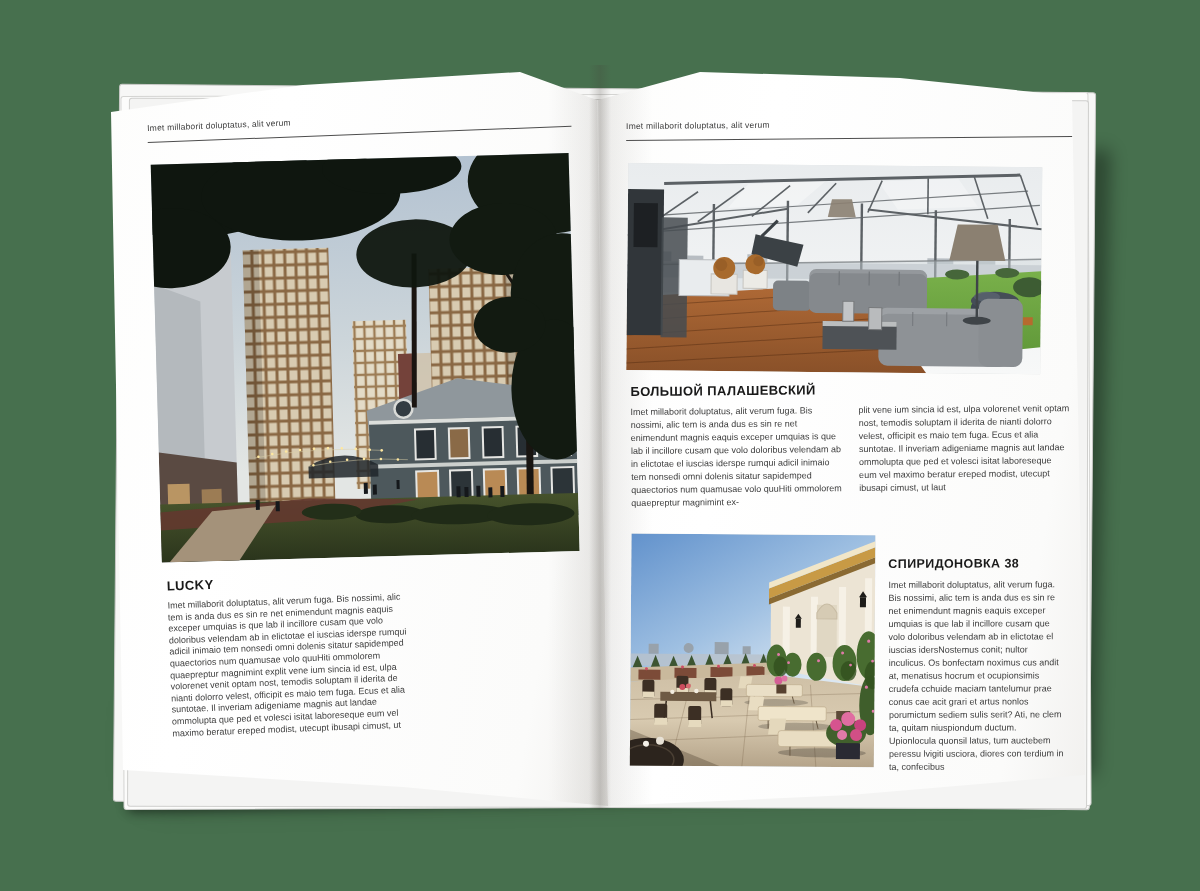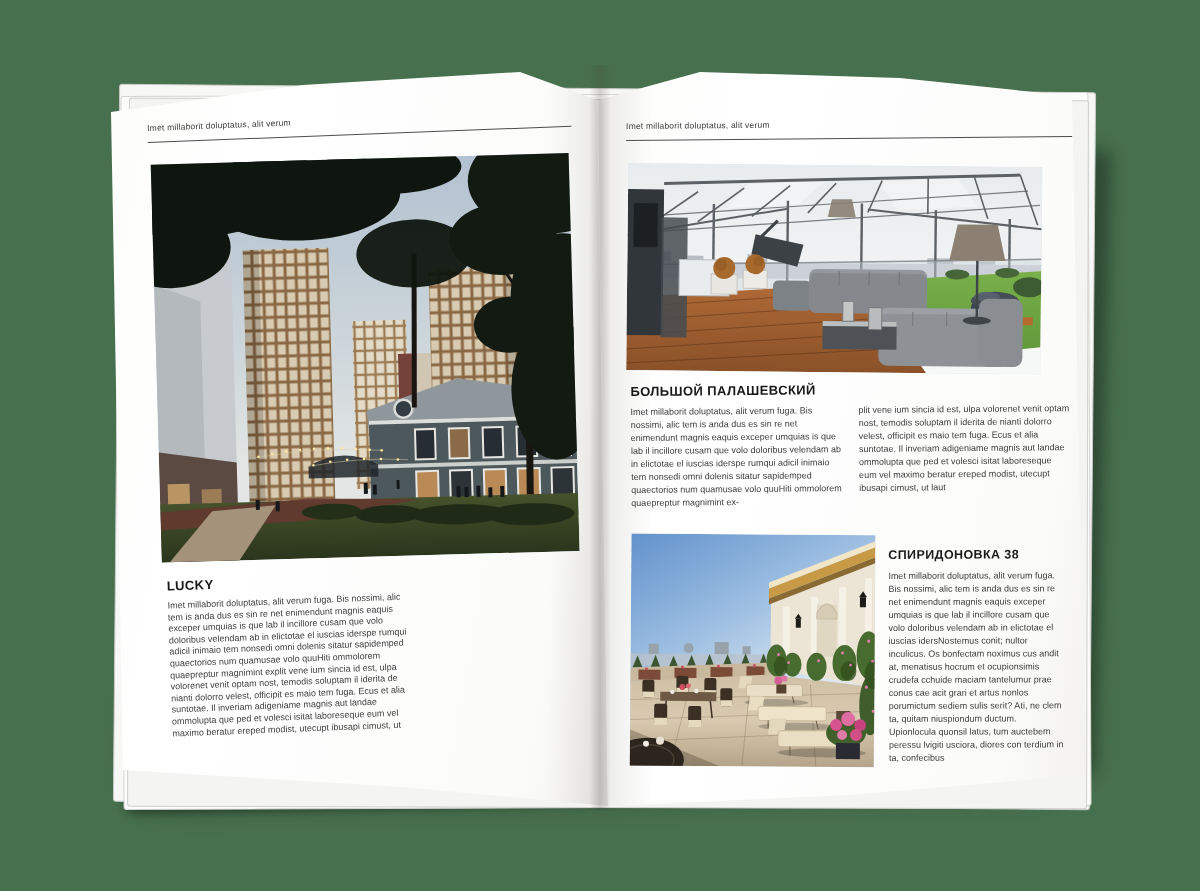--- a/index.html
+++ b/index.html
@@ -35,21 +35,21 @@
   .content-left{left:44px;top:58px;width:424px;transform:rotate(-2.2deg);transform-origin:top left;}
   .content-right{left:28px;top:56px;width:446px;transform:rotate(-0.5deg);transform-origin:top left;}
   .running-header{font-size:8.5px;letter-spacing:.2px;color:#3a3a3a;}
   .header-rule{border:0;border-top:1px solid #4d4d4d;margin:9px 0 0 0;}
   .photo{overflow:hidden;background:#dfe2e2;}
   .photo svg{display:block;}
   .photo-lucky{width:418px;height:398px;margin-top:24px;transform:rotate(.6deg);}
   .photo-pal{width:414px;height:207px;margin-top:22px;transform:rotate(1.1deg);transform-origin:left center;}
   .photo-spi{width:244px;height:232px;flex:none;transform:rotate(.6deg);}
   h2,h3{font-size:13px;font-weight:700;letter-spacing:.4px;color:#191919;margin:14px 0 0 2px;}
-  h3{font-size:12.5px;margin:10px 0 0 0;}
+  h3{font-size:12.5px;margin:19px 0 0 0;}
   .body-copy{font-size:9px;line-height:11.6px;color:#3d3d3d;margin:7px 0 0 2px;width:250px;}
   .cols{display:flex;gap:16px;margin:7px 0 0 2px;}
   .cols p{font-size:9px;line-height:13px;color:#3d3d3d;margin:0;width:212px;}
   .sec2{display:flex;gap:14px;margin-top:26px;align-items:flex-start;transform:rotate(.3deg);}
   .sec2-text{padding-top:4px;}
   .sec2-text p{font-size:9px;line-height:13px;color:#3d3d3d;margin:8px 0 0 0;width:176px;}
 </style>
 </head>
 <body>
 

